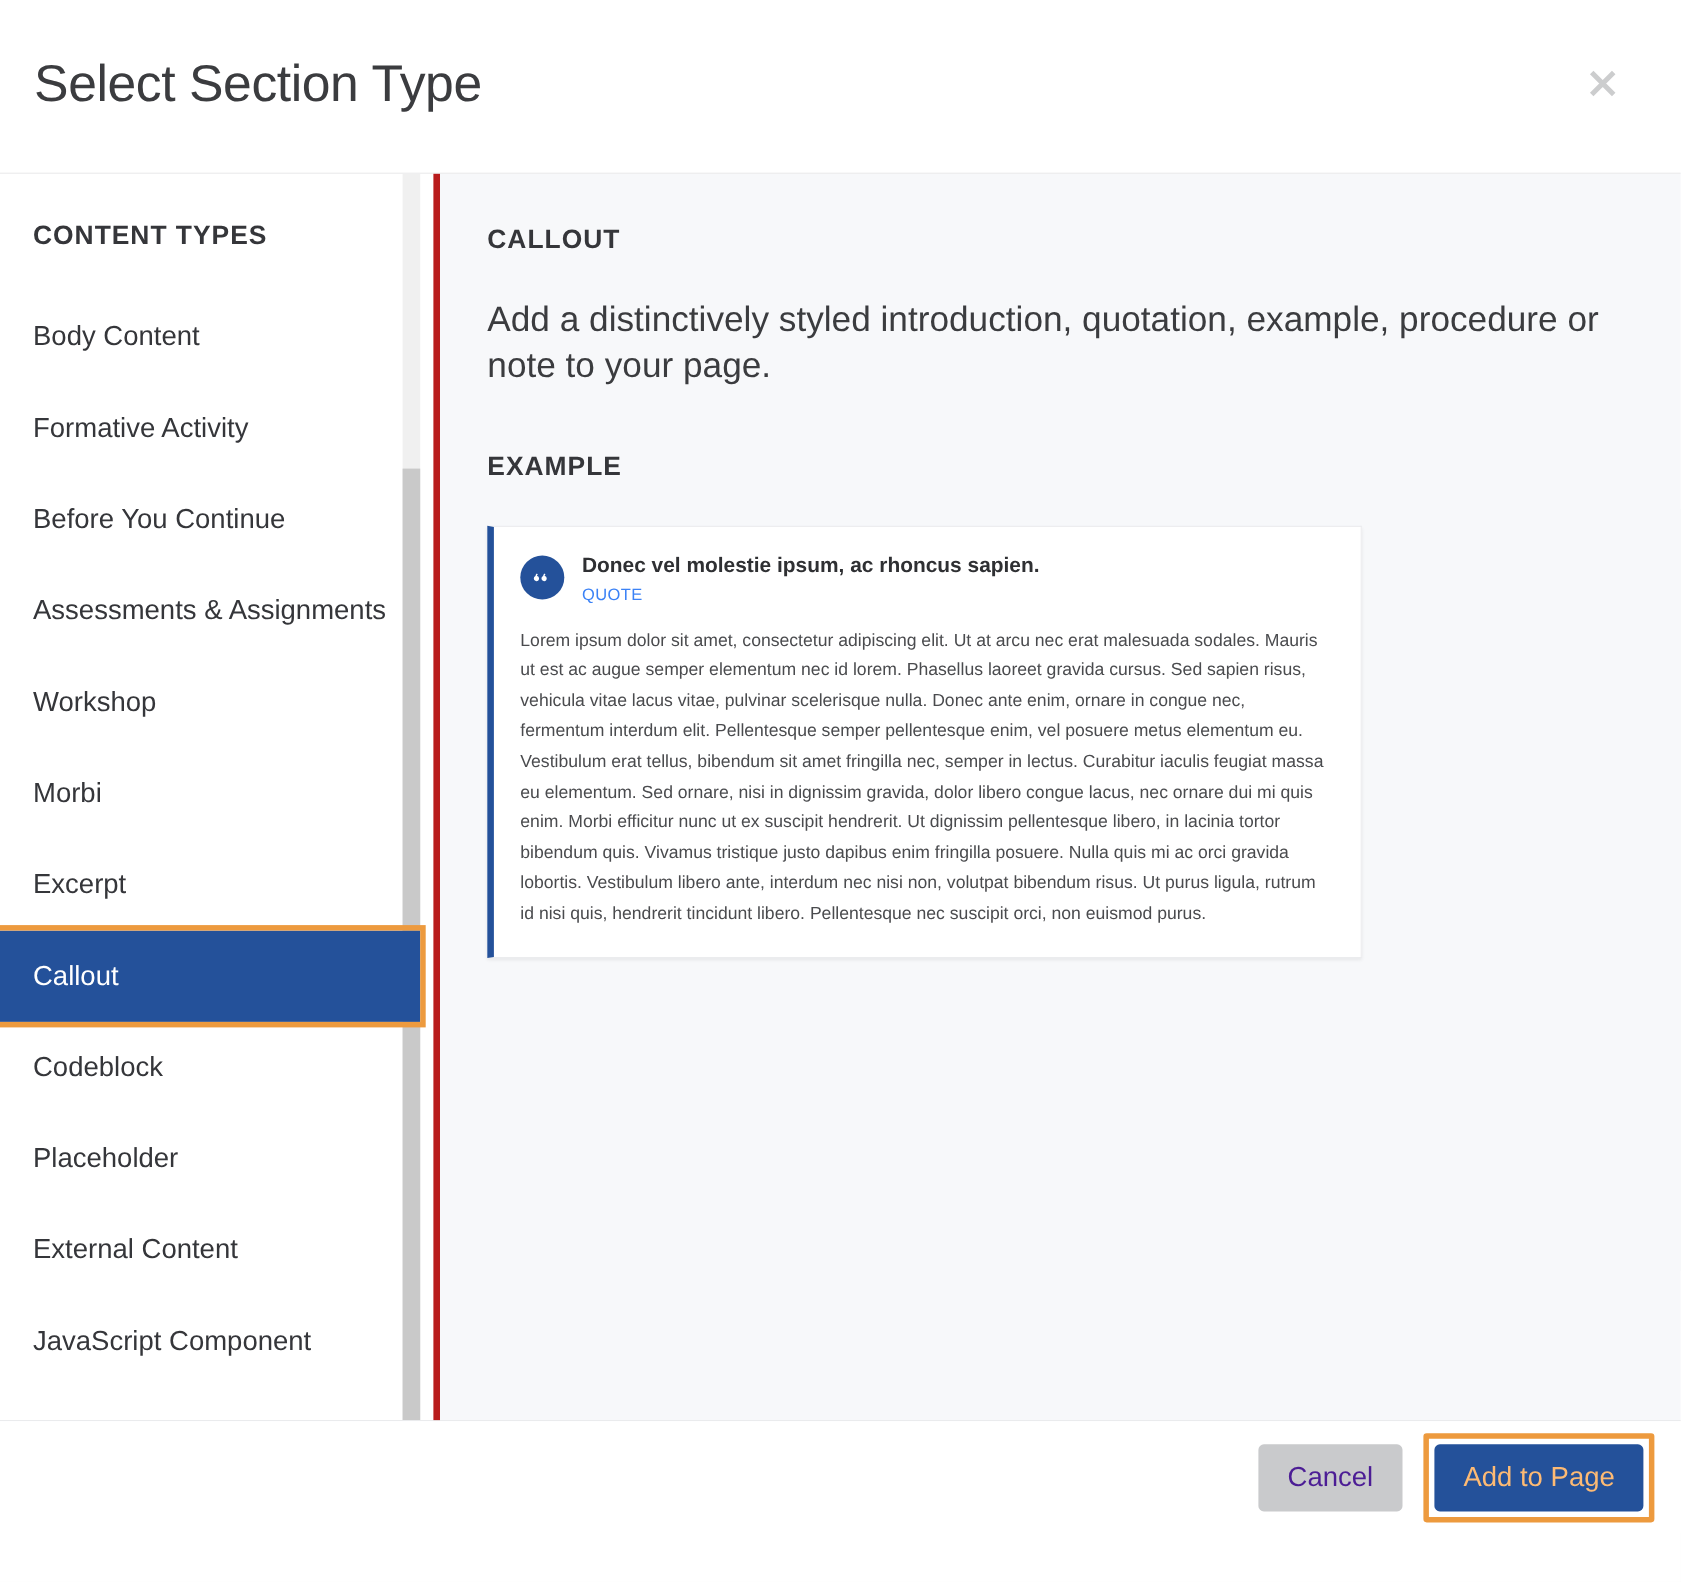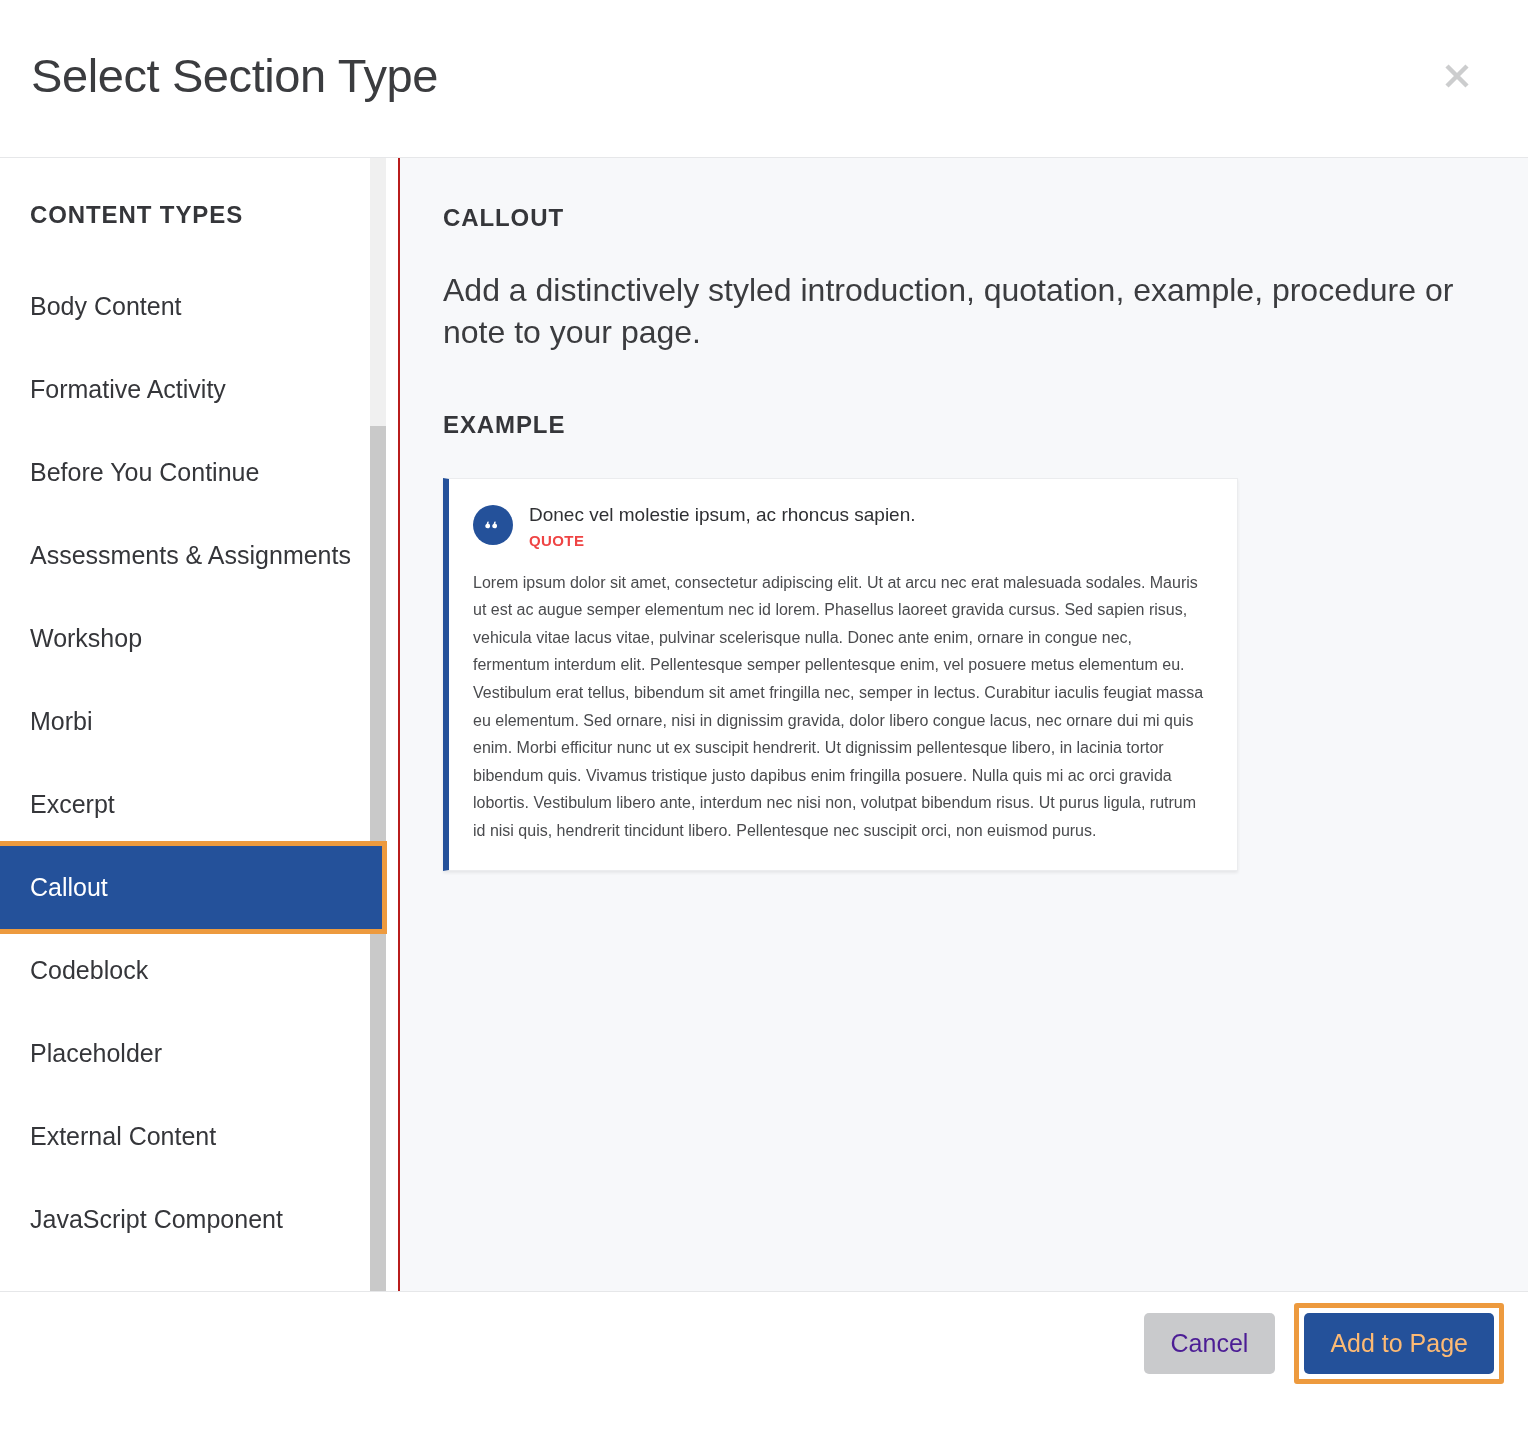--- a/index.html
+++ b/index.html
@@ -67,21 +67,21 @@
     min-height: 0;
     border-bottom: 1px solid #e6e7e9;
     height: 1177px;
   }
 
   
   .sidebar {
     width: 400px;
     flex: 0 0 400px;
     background: #ffffff;
-    border-right: 2px solid #b91c1c;
+    border-right: 6px solid #b91c1c;
     box-sizing: border-box;
     position: relative;
     overflow: hidden;
   }
   .sidebar-heading {
     font-size: 24px;
     font-weight: 700;
     letter-spacing: 0.9px;
     color: #35363a;
     padding: 43px 0 0 30px;
@@ -187,30 +187,30 @@
     flex: 0 0 40px;
     display: flex;
     align-items: center;
     justify-content: center;
     margin-top: 4px;
   }
   .quote-badge svg { display:block; }
   .callout-titles { padding-top: 2px; }
   .callout-title {
     font-size: 19px;
-    font-weight: 400;
+    font-weight: 700;
     color: #2f3033;
     margin: 0;
     line-height: 1.25;
   }
   .callout-kicker {
     font-size: 15px;
-    font-weight: 700;
+    font-weight: 400;
     letter-spacing: 0.4px;
-    color: #ef4444;
+    color: #3b82f6;
     margin: 0;
     padding-top: 5px;
   }
   .callout-body {
     font-size: 16px;
     line-height: 1.72;
     color: #4a4b4e;
     margin: 0;
     padding-top: 20px;
   }

